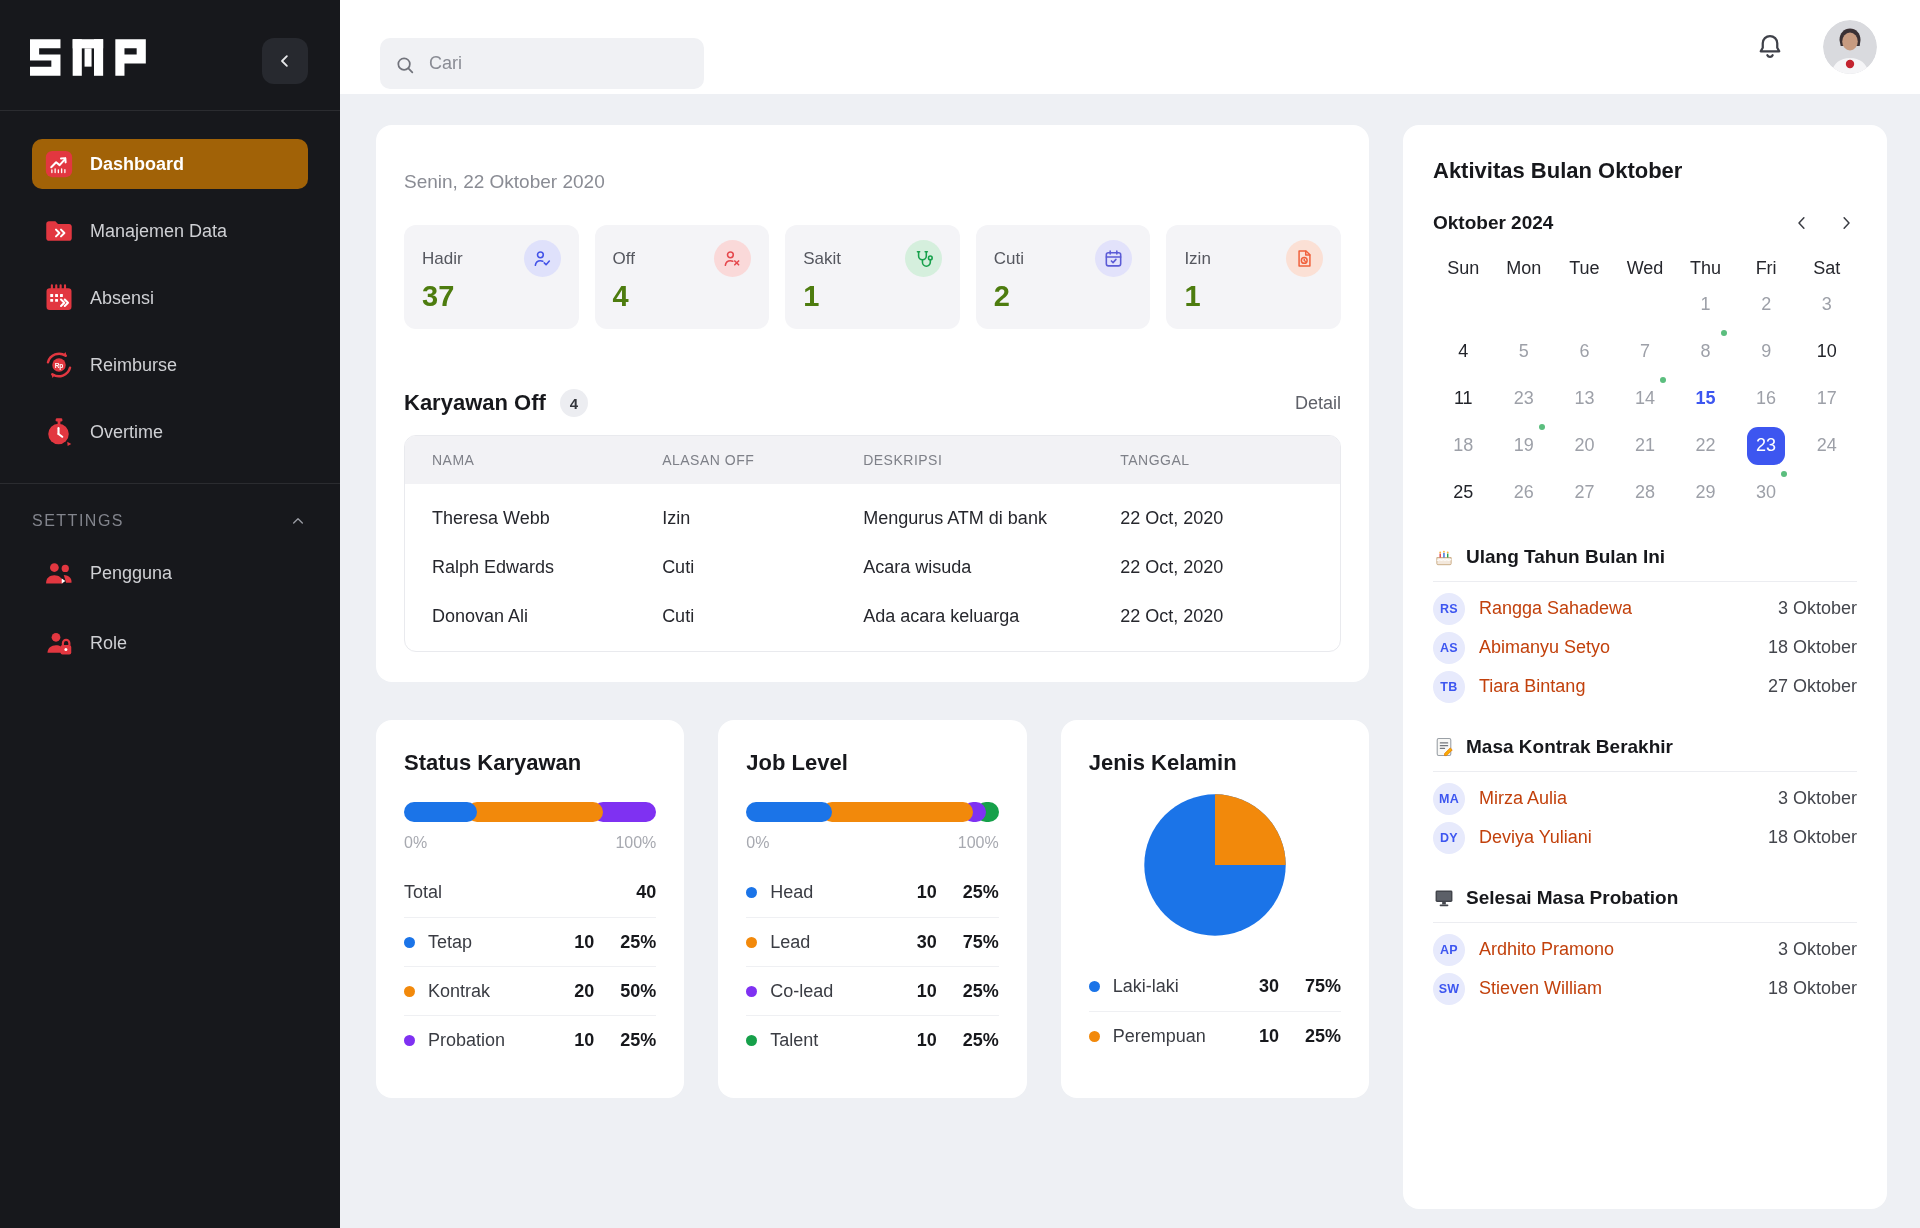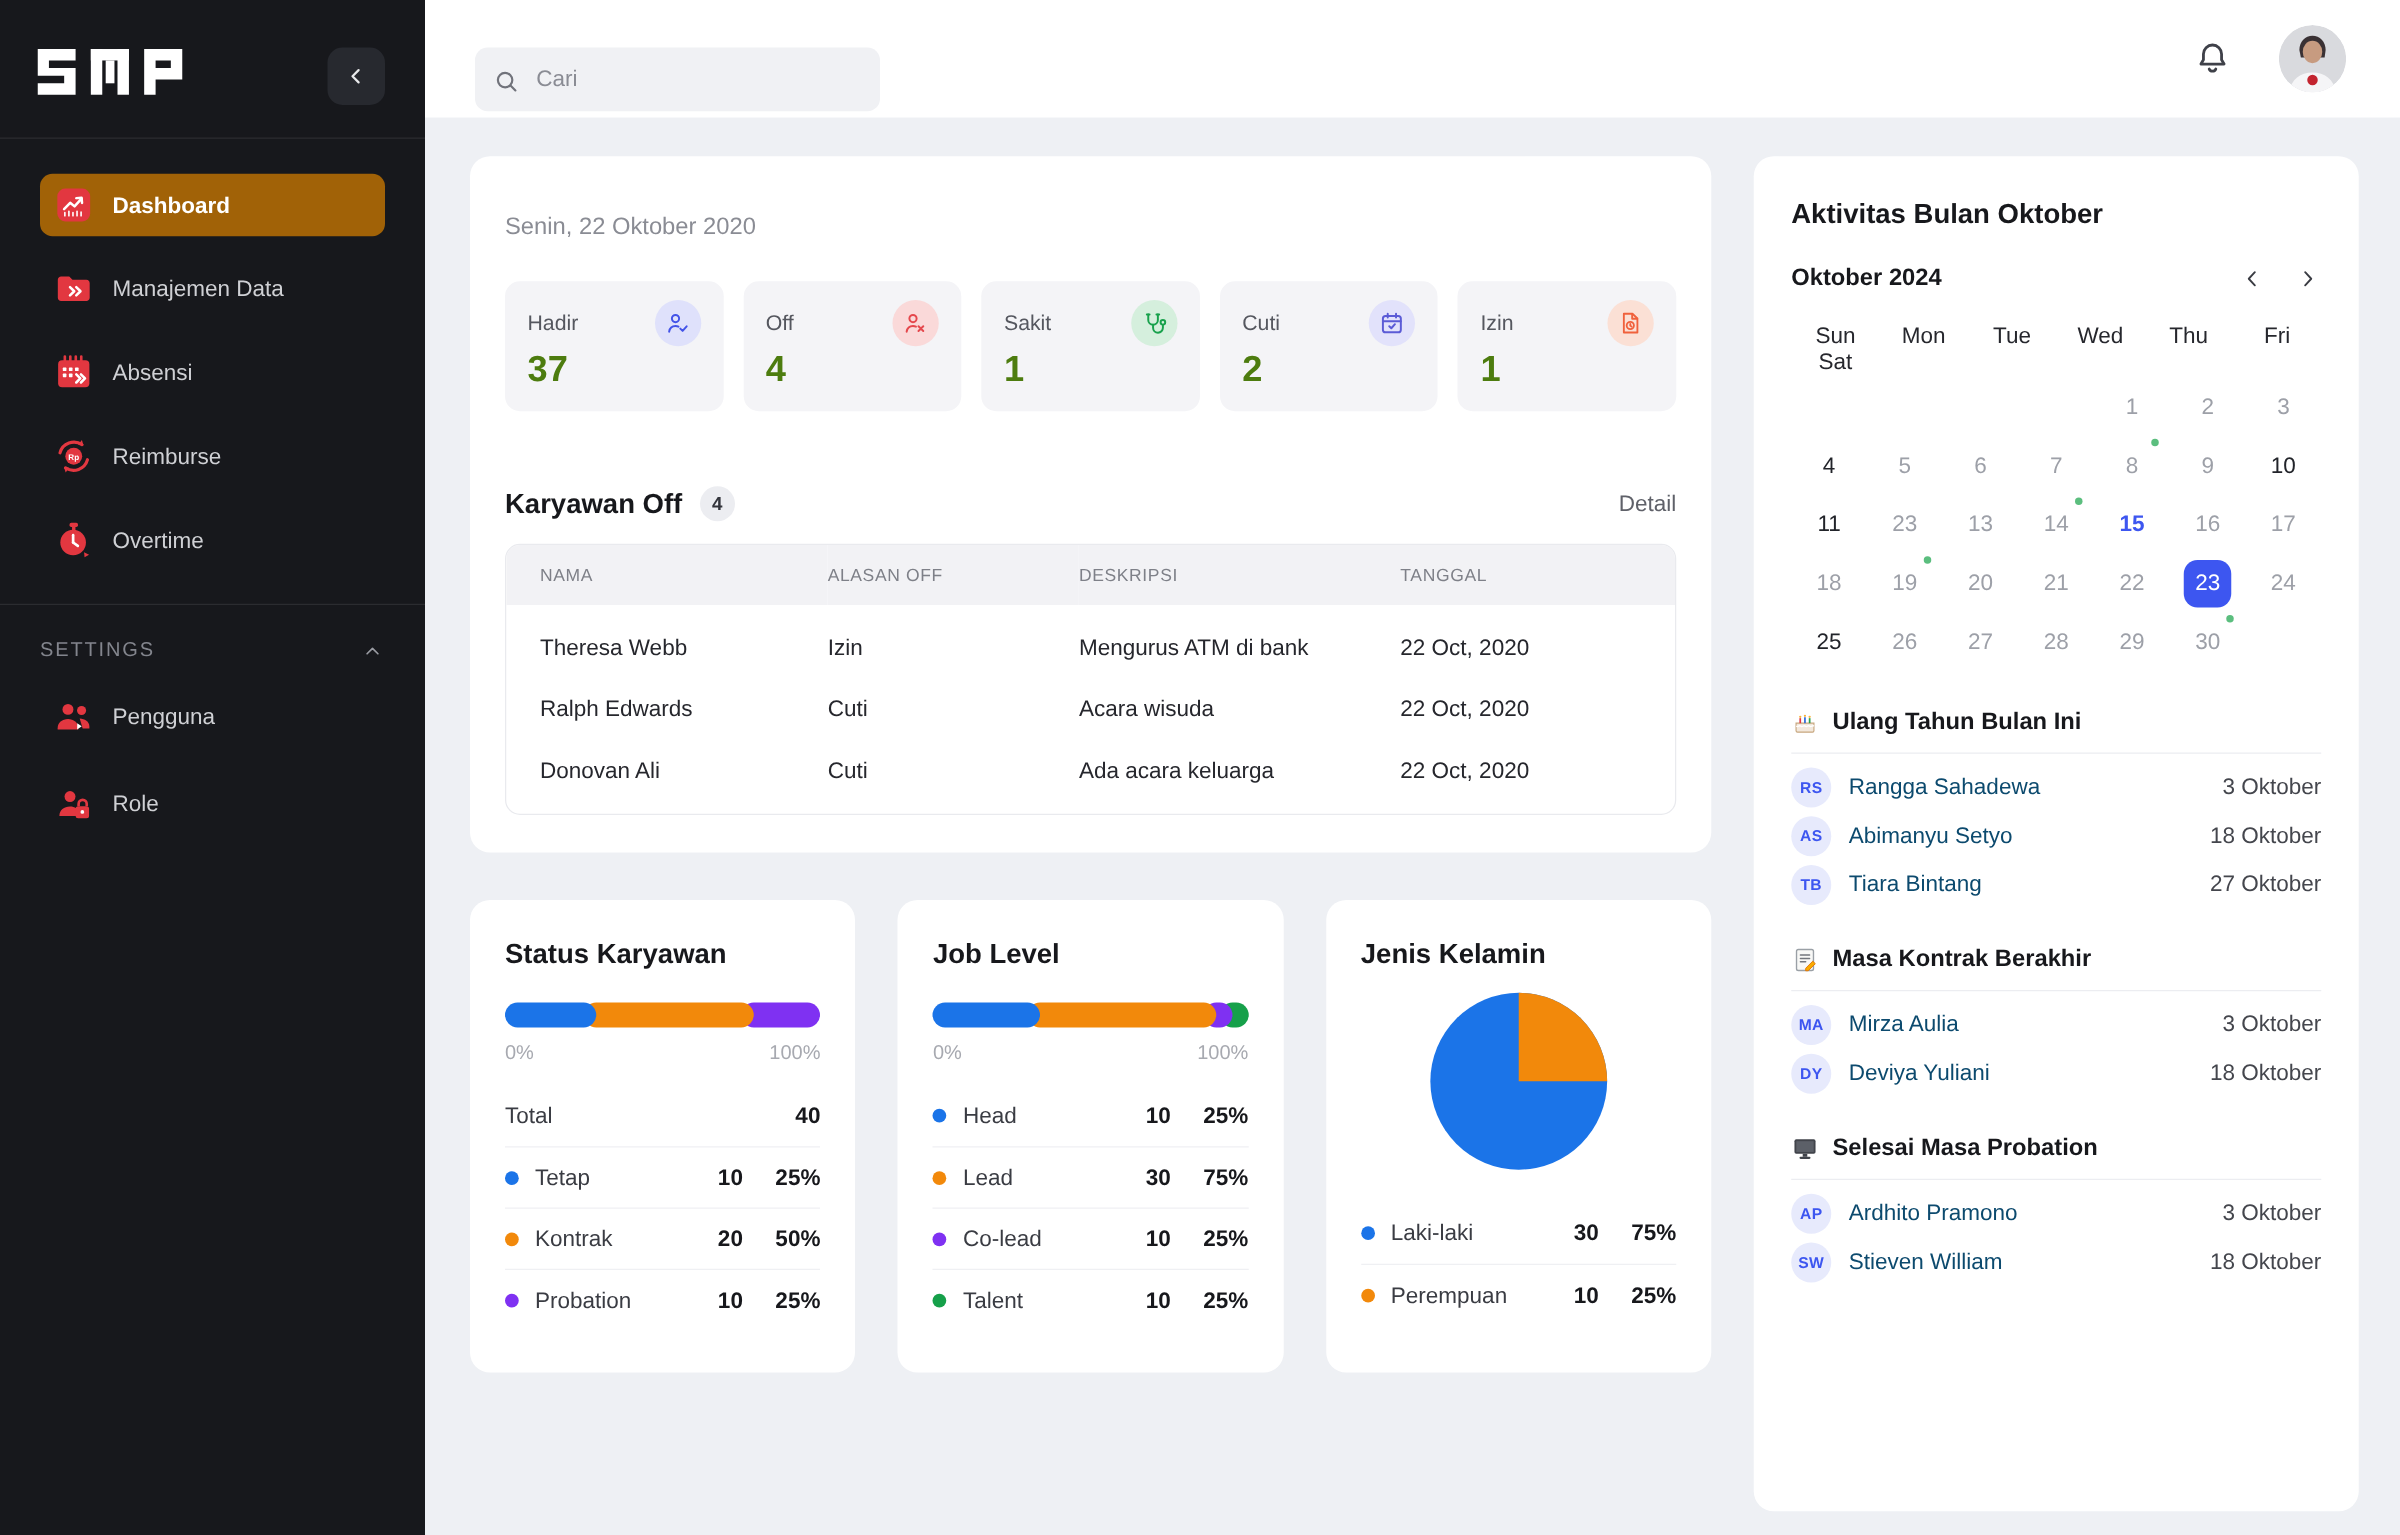--- a/index.html
+++ b/index.html
@@ -81,36 +81,36 @@
   .lg-pct { width:62px; text-align:right; font-size:18px; font-weight:bold; color:#17181C; }
   .pie-wrap { display:flex; justify-content:center; margin-top:14px; }
   
   .right-panel { width:484px; min-width:484px; height:1084px; padding:33px 30px; }
   .rp-title { font-size:22px; font-weight:bold; margin:0; }
   .month-row { display:flex; align-items:center; justify-content:space-between; margin-top:28px; }
   .month-label { font-size:19px; font-weight:bold; }
   .month-nav { display:flex; gap:22px; }
   .month-nav button { background:none; border:none; padding:2px; cursor:pointer; color:#3A3C43; }
   .month-nav svg { width:18px; height:18px; display:block; }
-  .weekdays { display:grid; grid-template-columns:repeat(6,1fr); margin-top:24px; }
+  .weekdays { display:grid; grid-template-columns:repeat(7,1fr); margin-top:24px; }
   .wd { text-align:center; font-size:18px; font-weight:500; color:#26272D; }
   .cal-grid { display:grid; grid-template-columns:repeat(7,1fr); margin-top:2px; }
   .cal-cell { position:relative; height:47px; display:flex; align-items:center; justify-content:center; font-size:18px; color:#9DA0A8; cursor:pointer; }
   .cal-cell.bold { color:#22242A; font-weight:500; }
   .cal-cell.accent { color:#3D56F0; font-weight:bold; }
   .cal-pill { width:38px; height:38px; border-radius:11px; background:#3D56F0; color:#fff; display:flex; align-items:center; justify-content:center; font-weight:500; }
   .cal-dot::after { content:""; position:absolute; top:2px; right:9px; width:6px; height:6px; border-radius:50%; background:#5BBE7E; }
   .ev-section { margin-top:30px; }
   .ev-head { display:flex; align-items:center; gap:11px; font-size:19px; font-weight:bold; }
   .ev-head svg { width:22px; height:22px; }
   .ev-divider { height:1px; background:#ECEDF1; margin-top:13px; }
   .ev-rows { margin-top:7px; }
   .ev-row { display:flex; align-items:center; height:39px; gap:14px; }
   .ev-avatar { width:32px; height:32px; flex:0 0 32px; border-radius:50%; background:#E7EAFC; color:#3D56F0; font-size:12.5px; font-weight:bold; display:flex; align-items:center; justify-content:center; letter-spacing:.3px; }
-  .ev-name { flex:1; font-size:18px; color:#0c4a6e; }
+  .ev-name { flex:1; font-size:18px; color:#c2410c; }
   .ev-date { font-size:18px; color:#44464D; }
 </style>
 </head>
 <body>
 
 <aside class="sidebar">
   <div class="logo-row">
     <div class="logo">
       <svg viewBox="0 0 42 14" width="128" height="43" xmlns="http://www.w3.org/2000/svg">
         <g fill="#FFFFFF">

